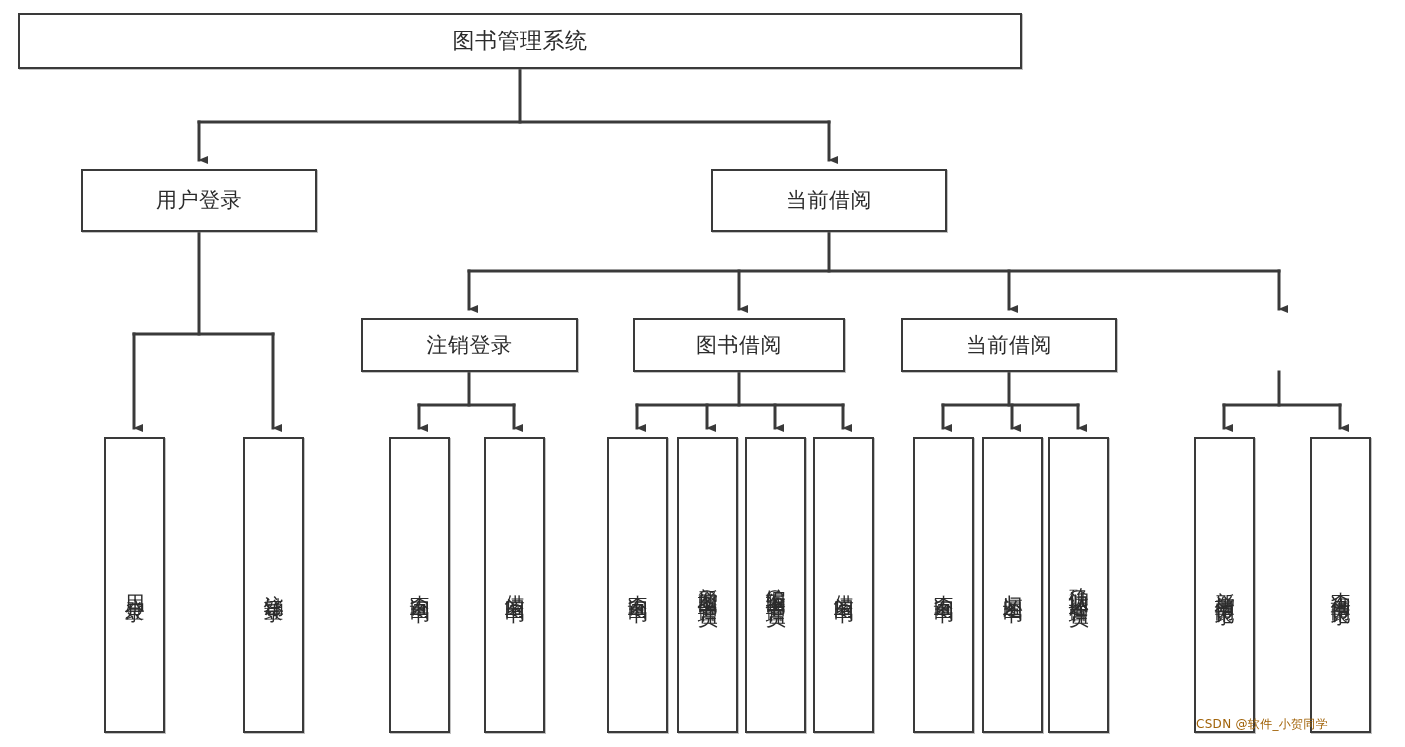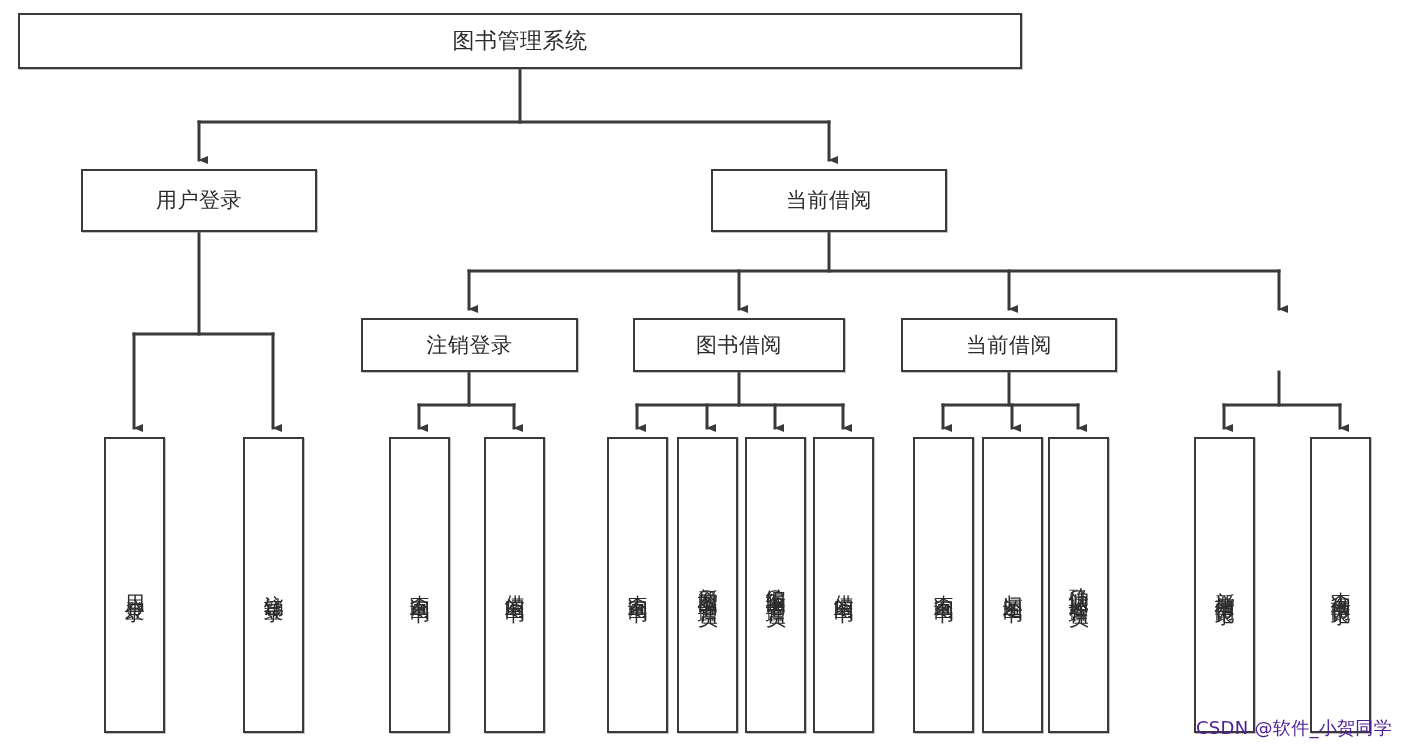--- a/index.html
+++ b/index.html
@@ -48,22 +48,22 @@
     writing-mode: vertical-rl;
     text-orientation: upright;
     letter-spacing: 3px;
     font-size: 20px;
   }
   .node-box.root .node-label { font-size: 22px; }
   #watermark {
     position: absolute;
     left: 1196px;
     top: 716px;
-    font-size: 18px;
-    color: #4c1d95;
+    font-size: 12px;
+    color: #a16207;
     white-space: nowrap;
     letter-spacing: 0.3px;
     pointer-events: none;
   }
 </style>
 </head>
 <body>
 
 <div id="diagram-root">
 

